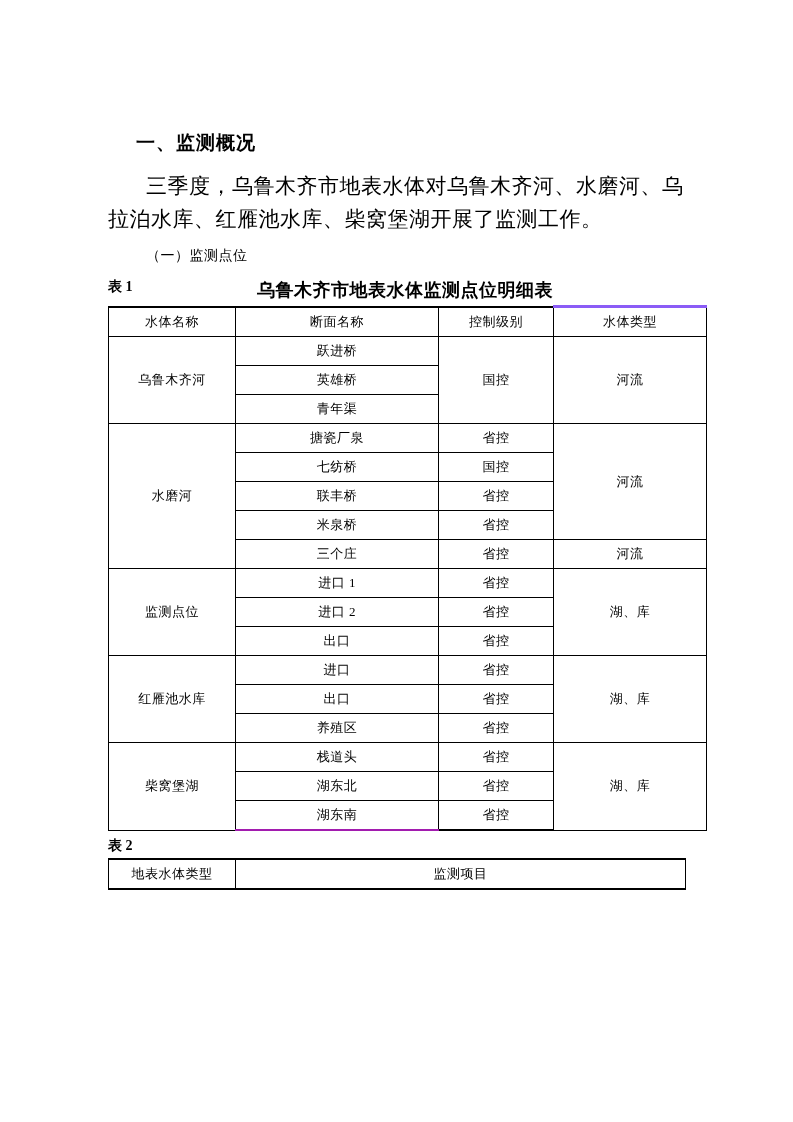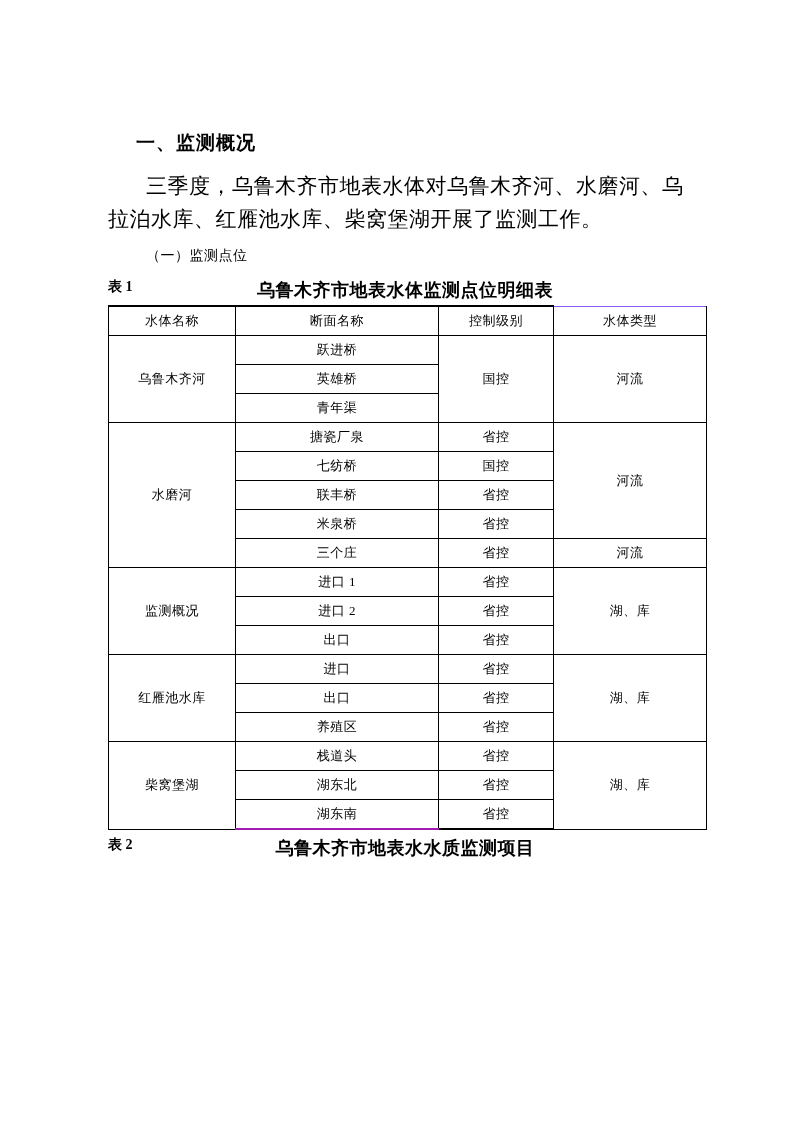--- a/index.html
+++ b/index.html
@@ -109,21 +109,21 @@
       <span class="tnum">表 1</span>
       <span class="ttitle">乌鲁木齐市地表水体监测点位明细表</span>
     </div>
 
     <table class="doc">
       <tbody>
         <tr class="head">
           <td style="width:122px;border-top:2px solid #000;">水体名称</td>
           <td style="width:198px;border-top:2px solid #000;margin-top:48px;">断面名称</td>
           <td style="width:110px;border-top:2px solid #000;">控制级别</td>
-          <td style="width:148px;border-top:1px solid #8b5cf6;">水体类型</td>
+          <td style="width:148px;border-top:3px solid #8b5cf6;">水体类型</td>
         </tr>
 
         <tr>
           <td rowspan="3">乌鲁木齐河</td>
           <td>跃进桥</td>
           <td rowspan="3">国控</td>
           <td rowspan="3">河流</td>
         </tr>
         <tr>
           <td>英雄桥</td>
@@ -150,21 +150,21 @@
           <td>米泉桥</td>
           <td>省控</td>
         </tr>
         <tr>
           <td>三个庄</td>
           <td>省控</td>
           <td>河流</td>
         </tr>
 
         <tr>
-          <td rowspan="3">监测概况</td>
+          <td rowspan="3">监测点位</td>
           <td>进口 1</td>
           <td>省控</td>
           <td rowspan="3">湖、库</td>
         </tr>
         <tr>
           <td>进口 2</td>
           <td>省控</td>
         </tr>
         <tr>
           <td>出口</td>
@@ -199,18 +199,25 @@
         <tr>
           <td style="border-bottom:2px solid #a21caf;margin-top:30px;">湖东南</td>
           <td style="border-bottom:2px solid #000;">省控</td>
         </tr>
       </tbody>
     </table>
 
 
     <div class="table-caption">
       <span class="tnum">表 2</span>
-      <span class="ttitle">乌鲁木齐市地表水水质监测项目</span>
     </div>
 
+    <table class="doc tbl2">
+      <tbody>
+        <tr class="head">
+          <td style="width:122px;border-top:2px solid #000;border-bottom:2px solid #000;">地表水体类型</td>
+          <td style="border-top:2px solid #000;border-bottom:2px solid #000;">监测项目</td>
+        </tr>
+      </tbody>
+    </table>
 
   </div>
 </div>
 
 </body></html>

